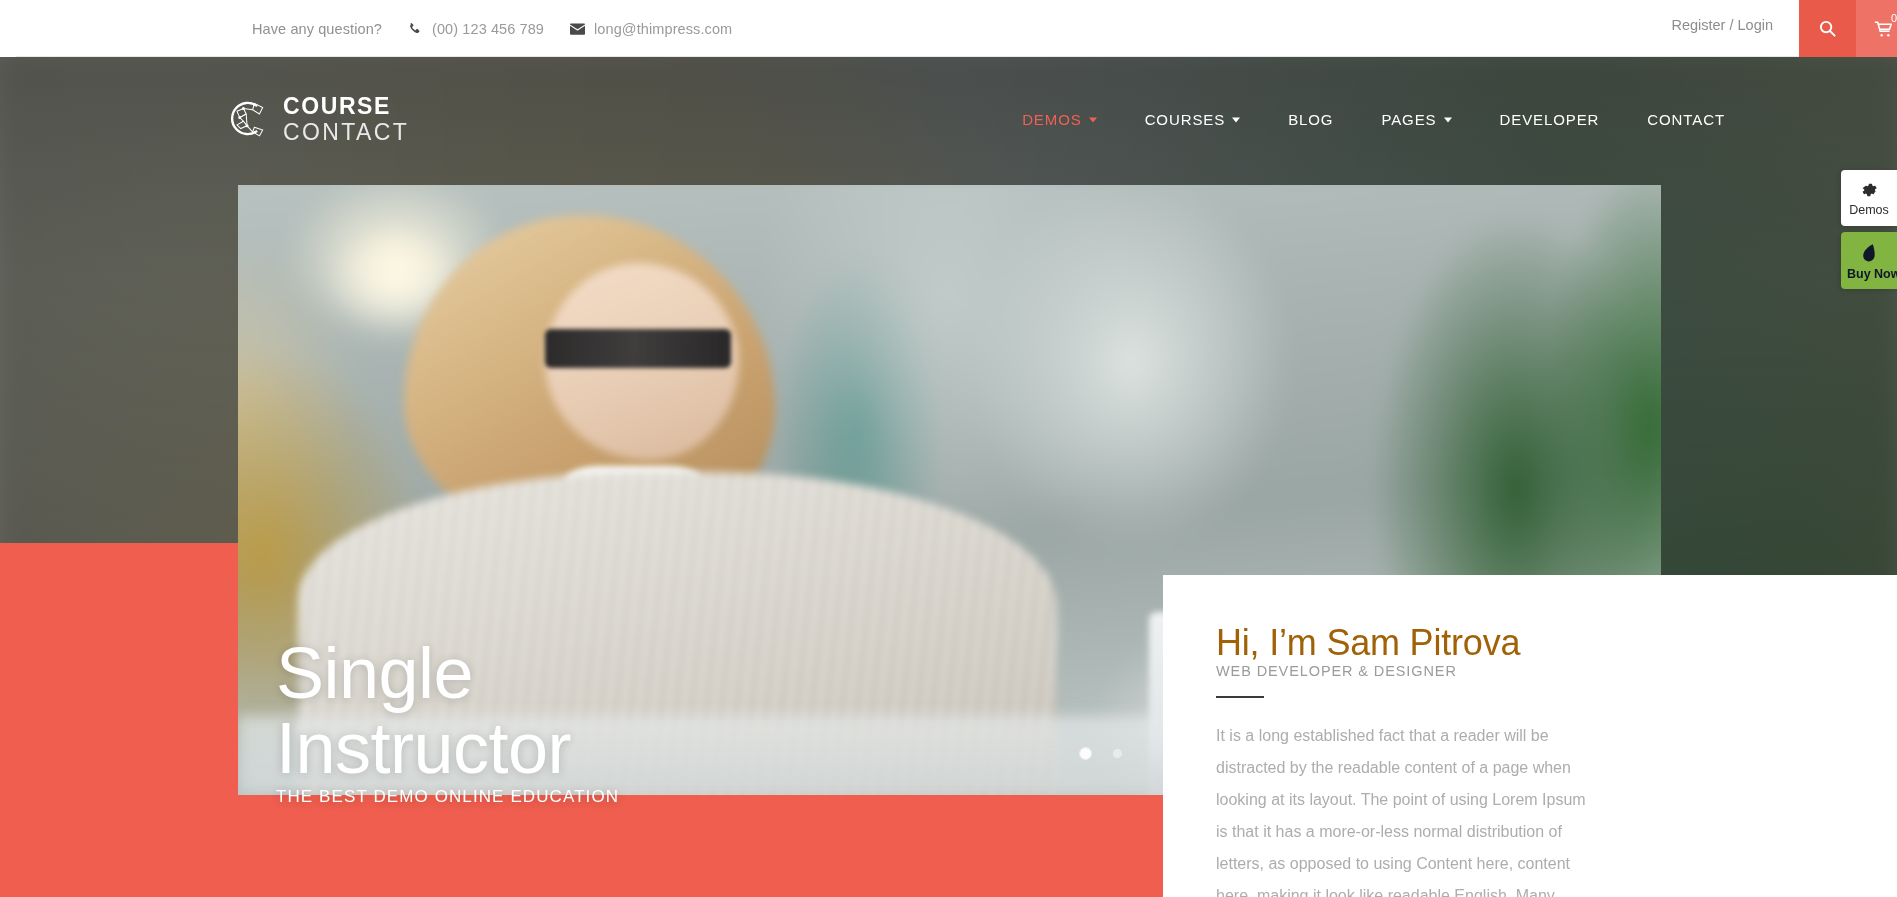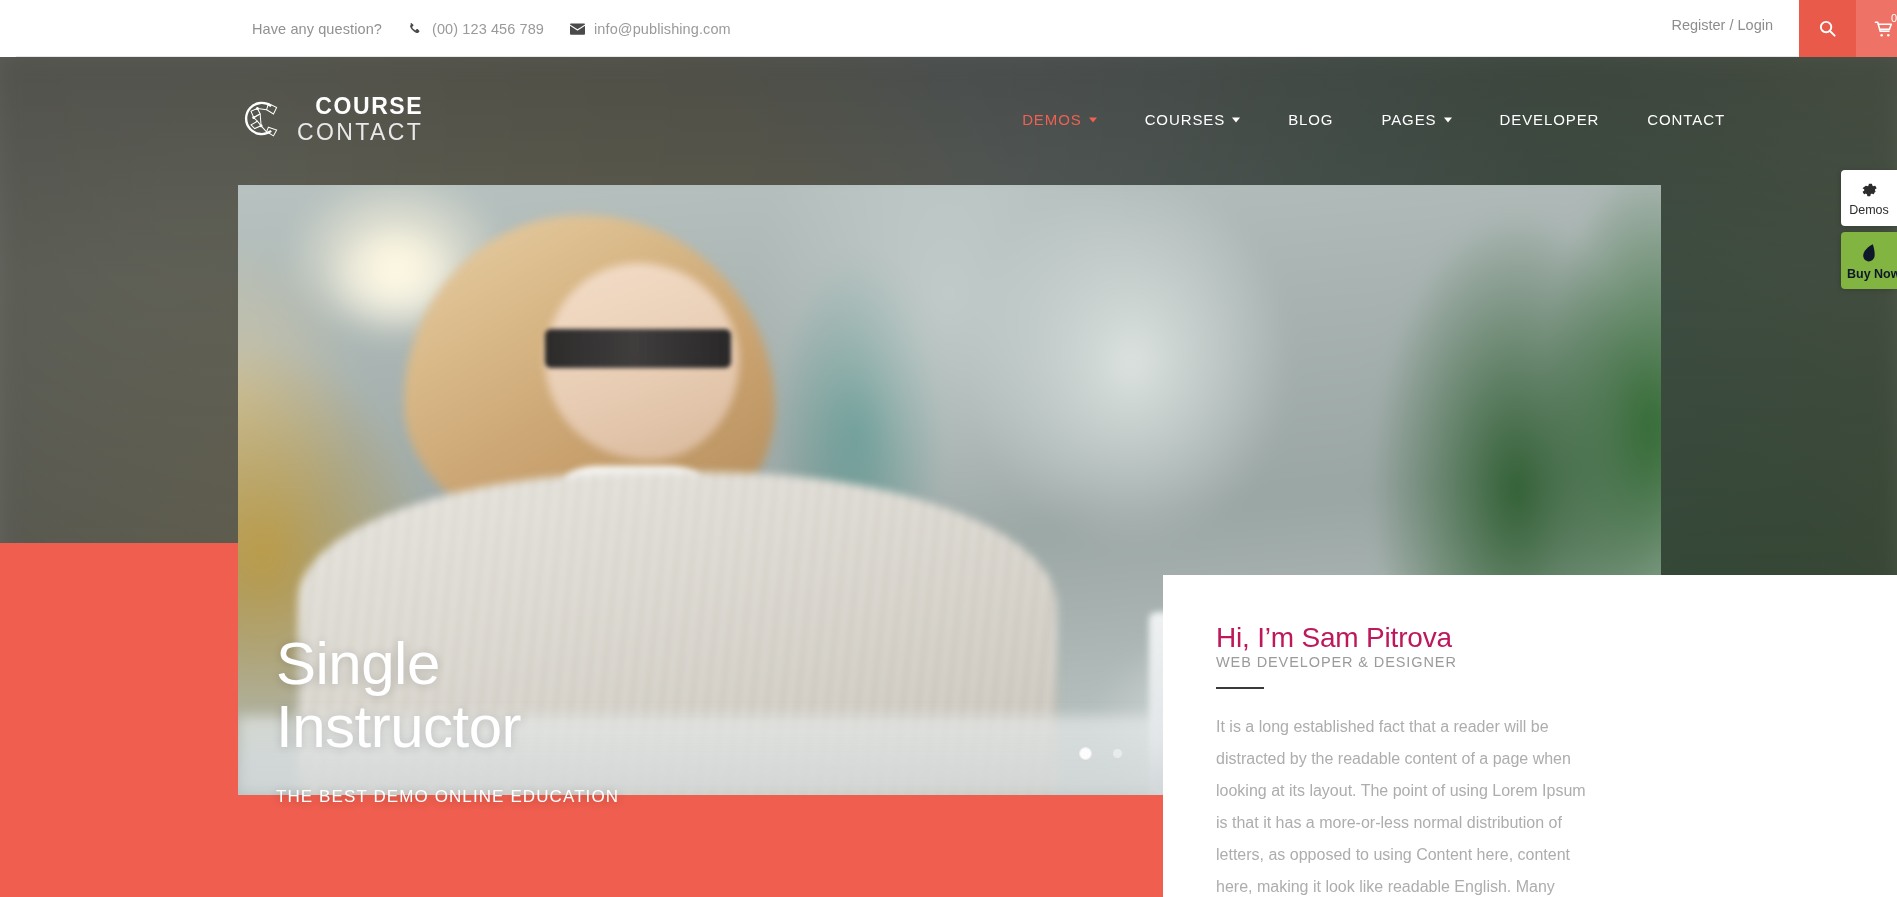--- a/index.html
+++ b/index.html
@@ -139,27 +139,26 @@
     position: absolute;
     top: 57px; left: 0;
     width: 1897px;
     height: 123px;
     z-index: 30;
     display: flex;
     align-items: center;
   }
   .logo {
     position: absolute;
-    left: 240px;
+    left: 226px;
     top: 50%;
     transform: translateY(-50%);
     display: flex;
     align-items: center;
     gap: 13px;
-    text-align: right;
   }
   .logo-mark { width: 44px; height: 44px; display: block; }
   .logo-text { line-height: 1; }
   .logo-line1 {
     font-size: 23px;
     font-weight: bold;
     letter-spacing: 1.6px;
     color: #ffffff;
     display: block;
   }
@@ -325,29 +324,29 @@
   }
 
   
   .hero-caption {
     position: absolute;
     left: 276px;
     bottom: 90px;
     z-index: 12;
   }
   .hero-title {
-    font-size: 60px;
+    font-size: 72px;
     font-weight: 300;
     line-height: 1.04;
     color: #ffffff;
     letter-spacing: -0.5px;
     text-shadow: 0 1px 10px rgba(0,0,0,.18);
   }
   .hero-sub {
-    margin-top: 29px;
+    margin-top: 1px;
     font-size: 17px;
     letter-spacing: 1.1px;
     color: #ffffff;
     text-shadow: 0 1px 8px rgba(0,0,0,.25);
   }
 
   
   .slider-dots {
     position: absolute;
     left: 1080px;
@@ -376,23 +375,23 @@
     left: 1163px;
     top: 575px;
     width: 734px;
     height: 322px;
     background: #ffffff;
     z-index: 20;
     padding: 48px 70px 0 53px;
     overflow: hidden;
   }
   .card-title {
-    font-size: 28px;
+    font-size: 36px;
     font-weight: 400;
-    color: #be185d;
+    color: #a16207;
     letter-spacing: -0.2px;
     line-height: 1.1;
   }
   .card-role {
     font-size: 14.5px;
     letter-spacing: .9px;
     color: #9b9b9b;
   }
   .card-rule {
     margin-top: 17px;
@@ -465,21 +464,21 @@
           <span class="tb-text">(00) 123 456 789</span>
         </span>
 
         <span class="tb-item">
           <span class="tb-icon">
             <svg width="15" height="12" viewBox="0 0 16 12" fill="currentColor">
               <path d="M1 0h14a1 1 0 0 1 1 1v.2L8 6.3.0 1.2V1a1 1 0 0 1 1-1z"></path>
               <path d="M0 2.6V11a1 1 0 0 0 1 1h14a1 1 0 0 0 1-1V2.6L8.3 7.6a.6.6 0 0 1-.6 0L0 2.6z"></path>
             </svg>
           </span>
-          <span class="tb-text">info@publishing.com</span>
+          <span class="tb-text">long@thimpress.com</span>
         </span>
       </div>
 
       <div class="topbar-right">
         <span class="tb-account">Register / Login</span>
 
         <span class="tb-btn tb-btn-search">
           <span>
             <svg width="19" height="19" viewBox="0 0 20 20" fill="none" stroke="currentColor" stroke-width="2">
               <circle cx="8.5" cy="8.5" r="5.5"></circle>

